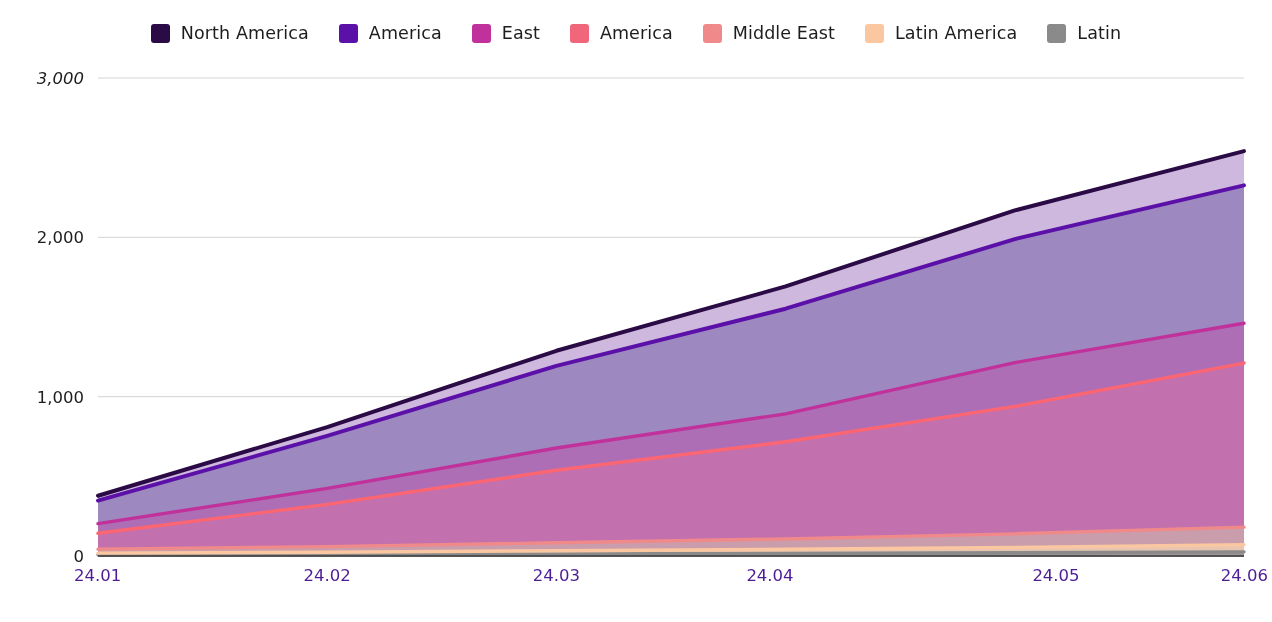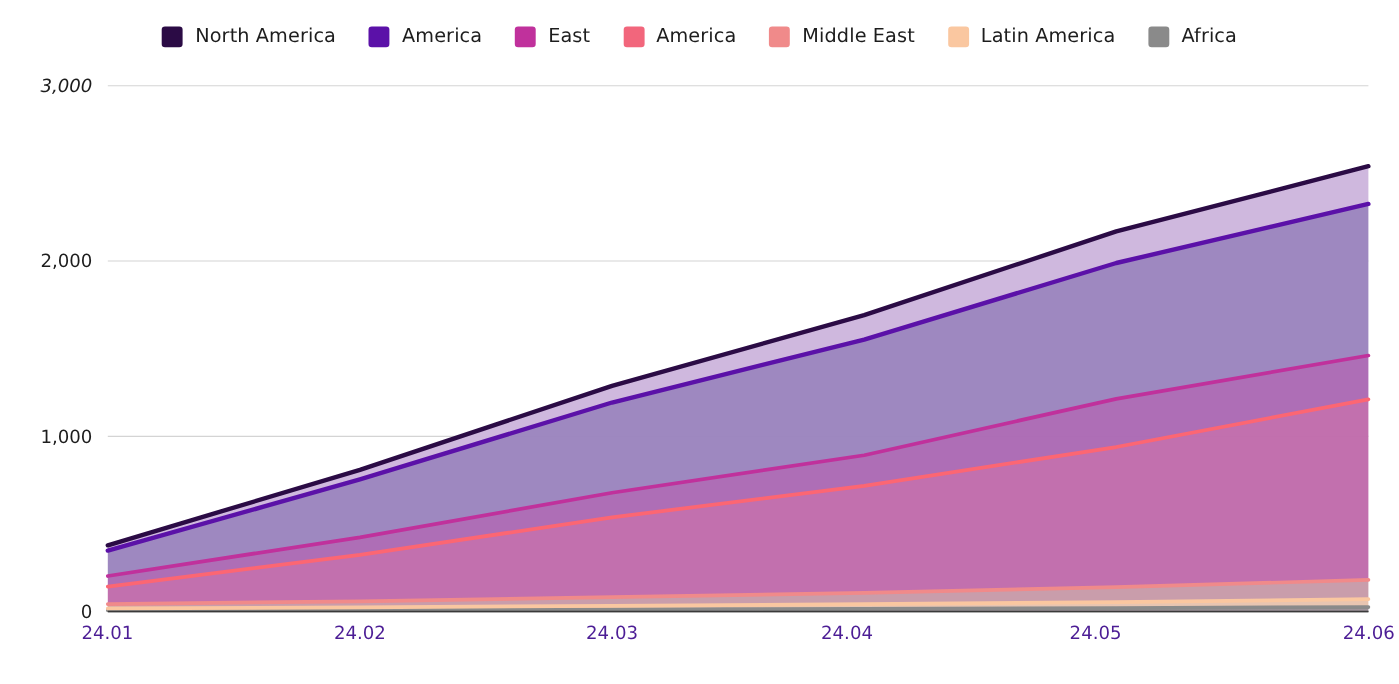--- a/index.html
+++ b/index.html
@@ -117,21 +117,21 @@
       <div class="legend-item">
         <span class="legend-swatch" style="background: rgb(240, 138, 138);"></span>
         <span class="legend-label">Middle East</span>
       </div>
       <div class="legend-item">
         <span class="legend-swatch" style="background: rgb(250, 199, 160);"></span>
         <span class="legend-label">Latin America</span>
       </div>
       <div class="legend-item">
         <span class="legend-swatch" style="background: rgb(138, 138, 138);"></span>
-        <span class="legend-label">Africa</span>
+        <span class="legend-label">Latin</span>
       </div>
     </div>
 
   <svg id="plot" viewBox="0 0 1272 622" preserveAspectRatio="none" aria-hidden="true">
       <line x1="98" x2="1244" y1="556" y2="556" stroke="#5b5b5b" stroke-width="1.2"></line>
       <line x1="98" x2="1244" y1="396.6666666666667" y2="396.6666666666667" stroke="#d4d4d4" stroke-width="1"></line>
       <line x1="98" x2="1244" y1="237.33333333333337" y2="237.33333333333337" stroke="#d4d4d4" stroke-width="1"></line>
       <line x1="98" x2="1244" y1="78" y2="78" stroke="#d4d4d4" stroke-width="1"></line>
       <path d="M98.00 554.73 L327.20 554.41 L556.40 553.93 L785.60 553.45 L1014.80 552.81 L1244.00 551.86 L1244.00 556.00 L1014.80 556.00 L785.60 556.00 L556.40 556.00 L327.20 556.00 L98.00 556.00 Z" fill="#9b9097" fill-opacity="0.97"></path>
       <path d="M98.00 553.13 L327.20 552.18 L556.40 550.74 L785.60 549.31 L1014.80 547.40 L1244.00 544.69 L1244.00 551.86 L1014.80 552.81 L785.60 553.45 L556.40 553.93 L327.20 554.41 L98.00 554.73 Z" fill="#e7c3ae" fill-opacity="0.97"></path>
@@ -155,17 +155,17 @@
       <div class="ytick-label" style="top: 396.667px;">1,000</div>
       <div class="ytick-label" style="top: 237.333px;">2,000</div>
       <div class="ytick-label" style="top: 78px; font-style: italic;">3,000</div>
     </div>
 
   <div id="x-axis-labels">
       <div class="xtick-label" style="transform: none; left: 74px;">24.01</div>
       <div class="xtick-label" style="left: 327.2px;">24.02</div>
       <div class="xtick-label" style="left: 556.4px;">24.03</div>
       <div class="xtick-label" style="left: 770px;">24.04</div>
-      <div class="xtick-label" style="left: 996px;">24.05</div>
+      <div class="xtick-label" style="left: 1056px;">24.05</div>
       <div class="xtick-label" style="transform: translateX(-100%); left: 1268px;">24.06</div>
     </div>
 
 </div>
 
 </body></html>

